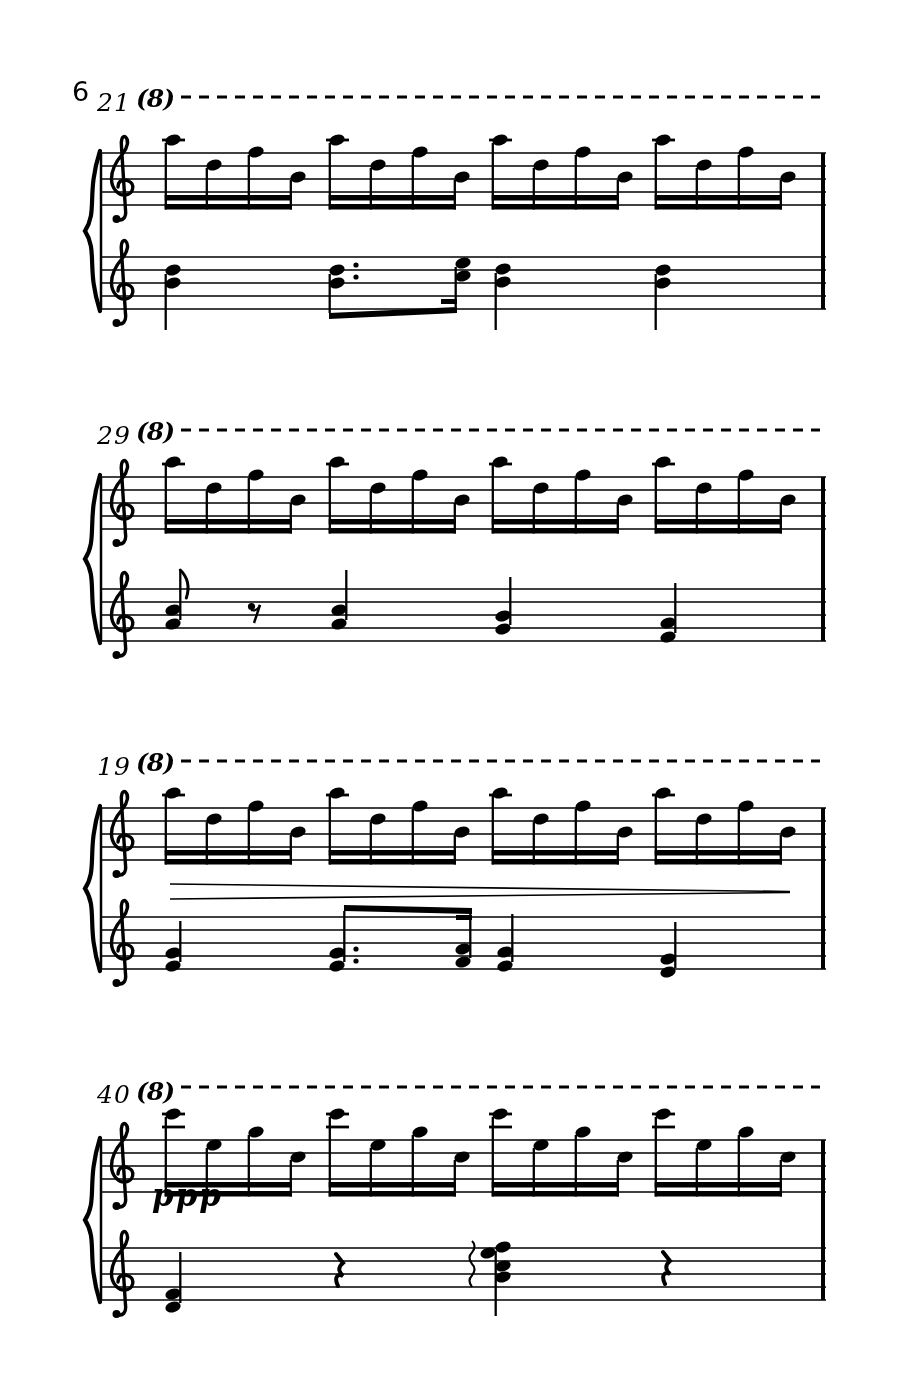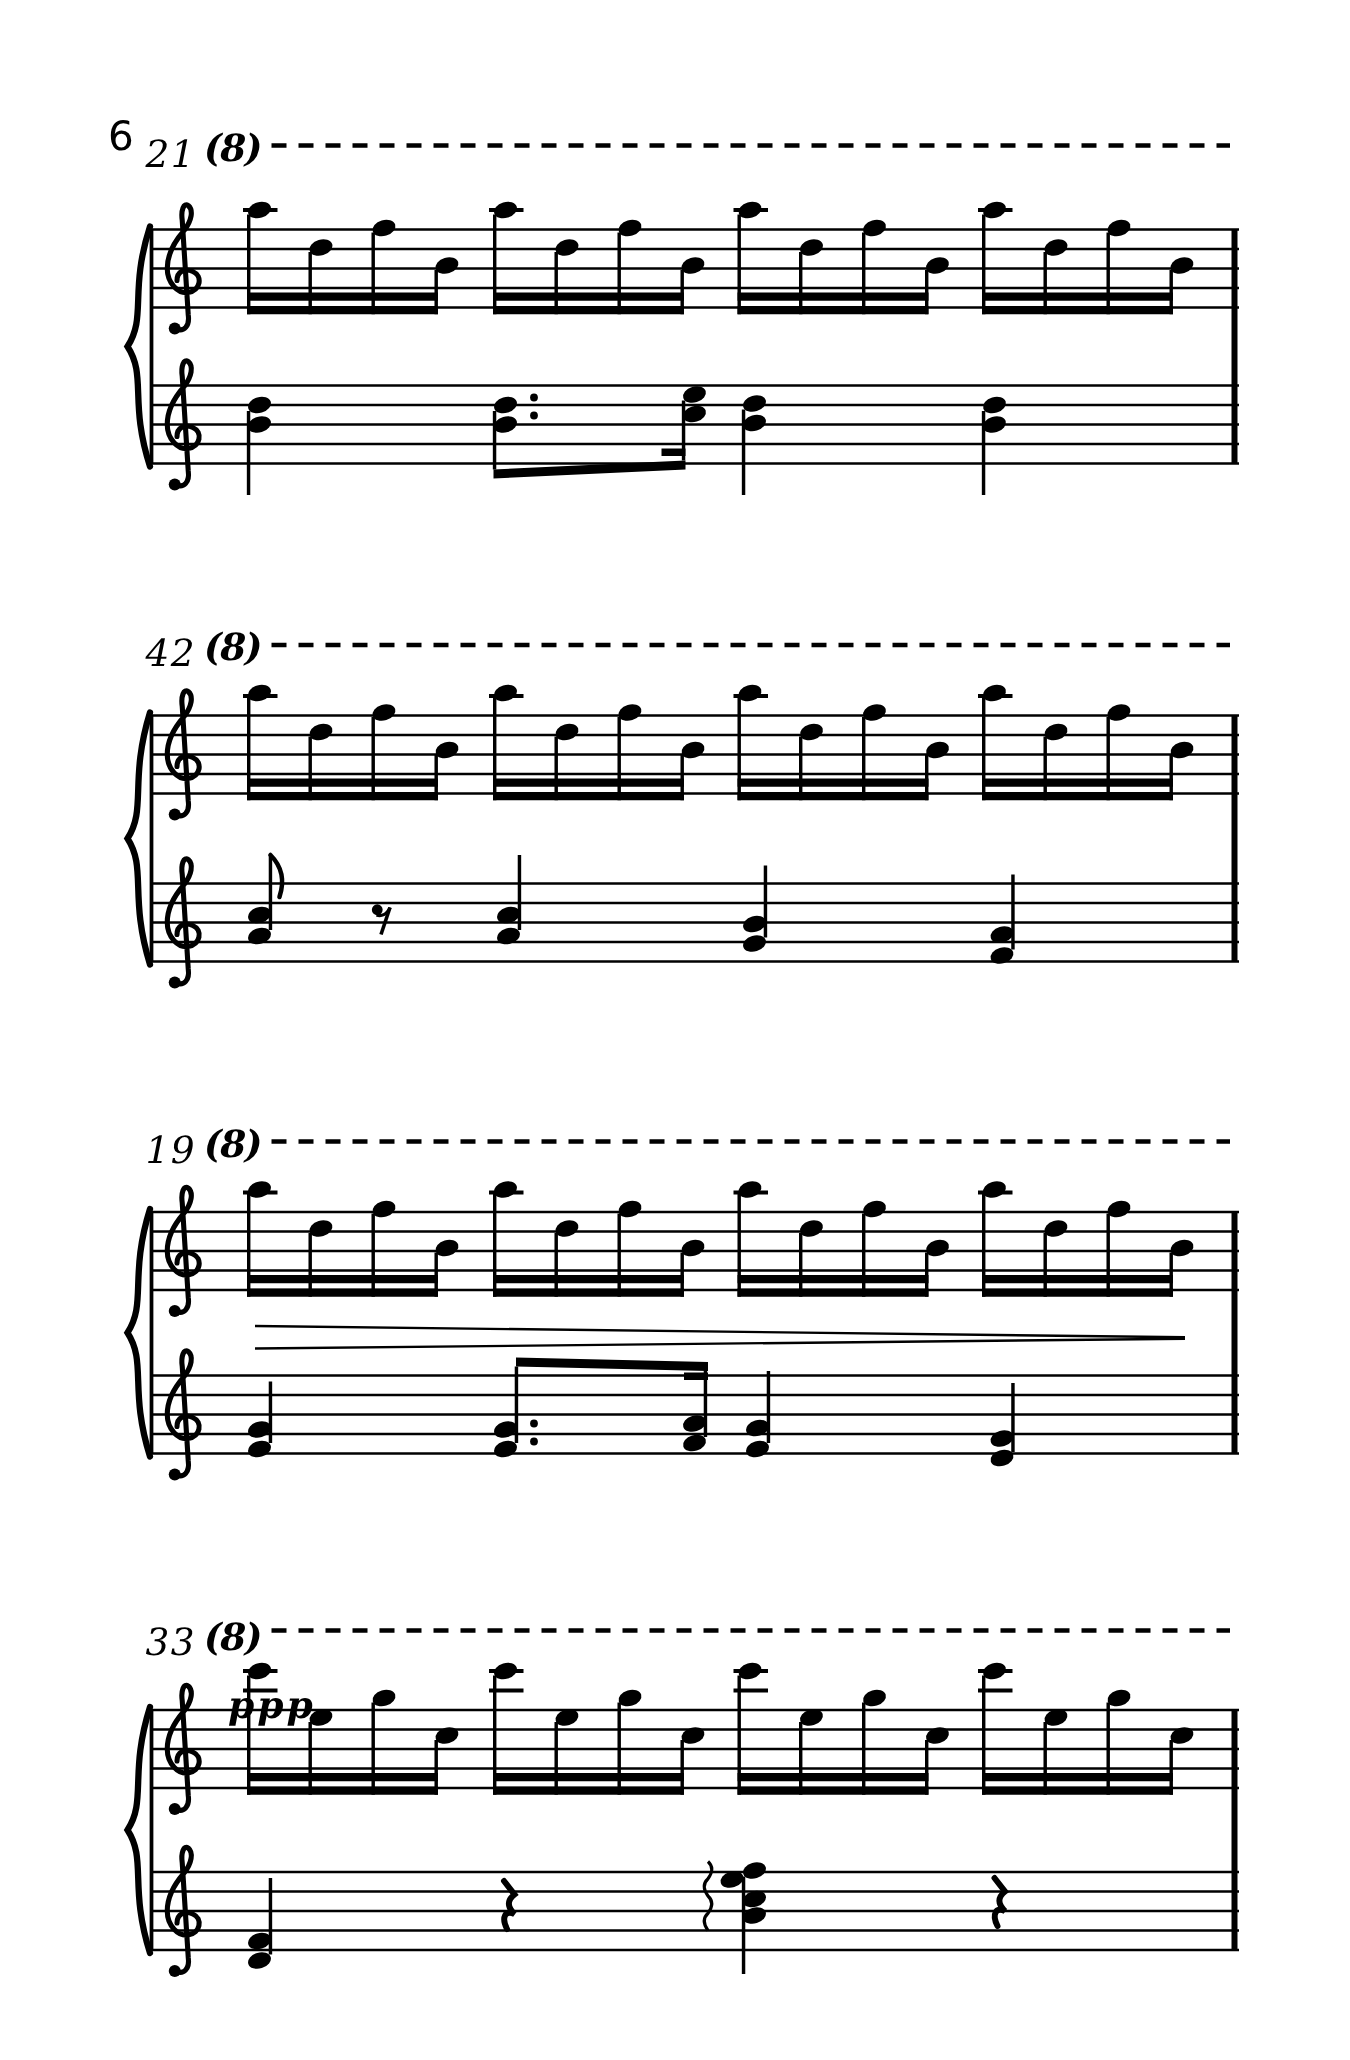--- a/index.html
+++ b/index.html
@@ -3,21 +3,21 @@
 <meta charset="utf-8">
 <style>
   html,body{margin:0;padding:0;background:#ffffff;}
   .sheet{position:relative;width:900px;height:1373px;background:#ffffff;overflow:hidden;
          font-family:"DejaVu Serif", serif;color:#000;}
   .sheet svg{position:absolute;left:0;top:0;}
   .txt{position:absolute;white-space:nowrap;line-height:1;}
   .page-num{left:72px;top:78px;font-family:"DejaVu Sans",sans-serif;font-size:27px;}
   .meas{left:97px;font-style:italic;font-size:25px;letter-spacing:1px;}
   .oct{left:136px;font-style:italic;font-weight:bold;font-size:25px;letter-spacing:-1px;}
-  .dyn{left:152px;top:1124px;font-style:italic;font-weight:bold;font-size:25px;letter-spacing:2px;}
+  .dyn{left:152px;top:1180px;font-style:italic;font-weight:bold;font-size:31px;letter-spacing:2px;}
   .m21{top:90px}.m22{top:423px}.m23{top:754px}.m24{top:1082px}
   .o21{top:86px}.o22{top:419px}.o23{top:750px}.o24{top:1079px}
 </style>
 </head>
 <body>
 
 <div class="sheet">
   <svg id="score-svg" width="900" height="1373" viewBox="0 0 900 1373">
       <g>
         <line x1="181" y1="97" x2="820" y2="97" stroke="#000000" stroke-width="3" stroke-dasharray="10 8"></line>
@@ -346,23 +346,23 @@
         <ellipse cx="488" cy="1253" rx="7.8" ry="5.3" fill="#000000" transform="rotate(-17 488 1253)"></ellipse>
         <path d="M663,1252 L670,1261 C665,1265 665,1269 670,1274 C664,1271 661,1276 665,1284" fill="none" stroke="#000000" stroke-width="4" stroke-linecap="round"></path>
       </g>
     </svg>
 
   <div class="txt page-num">6</div>
 
   <div class="txt meas m21">21</div>
   <div class="txt oct o21">(8)</div>
 
-  <div class="txt meas m22">42</div>
+  <div class="txt meas m22">29</div>
   <div class="txt oct o22">(8)</div>
 
   <div class="txt meas m23">19</div>
   <div class="txt oct o23">(8)</div>
 
-  <div class="txt meas m24">33</div>
+  <div class="txt meas m24">40</div>
   <div class="txt oct o24">(8)</div>
 
   <div class="txt dyn">ppp</div>
 </div>
 
 </body></html>

